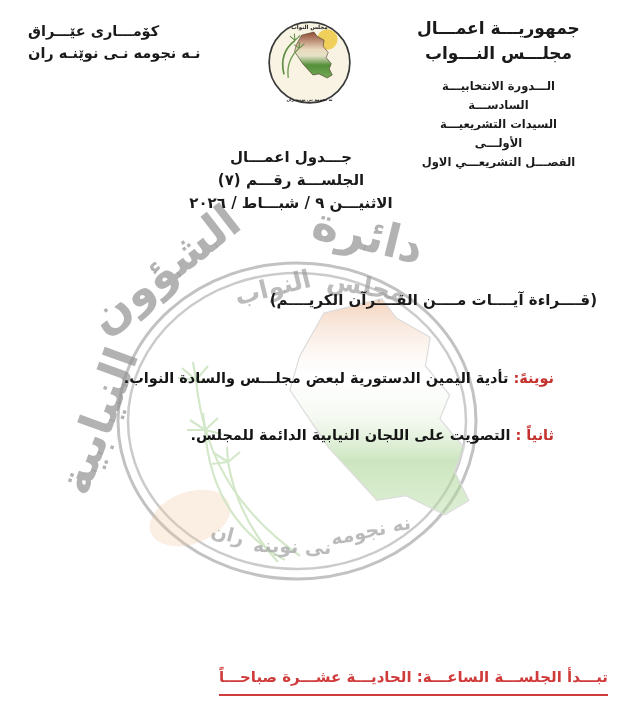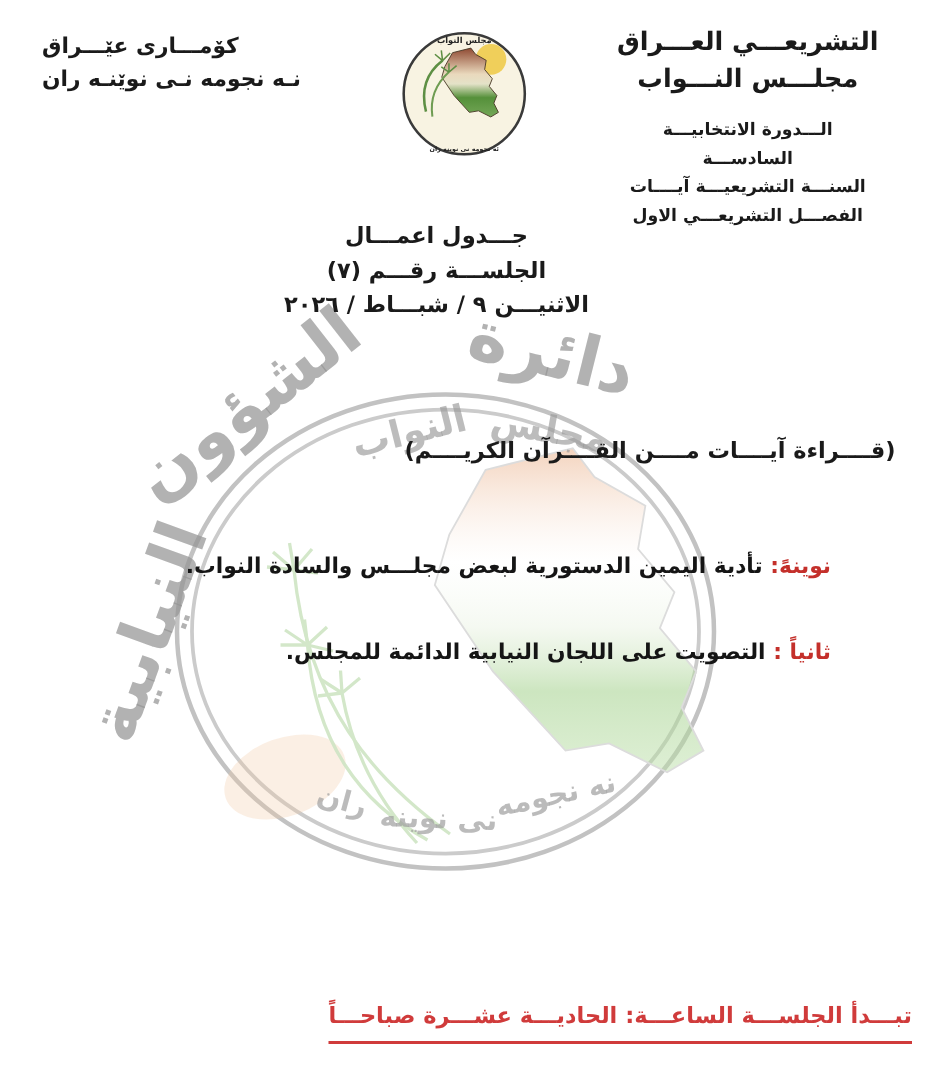--- a/index.html
+++ b/index.html
@@ -111,25 +111,25 @@
     <div class="wm-word wm-outer wm-w2">الشؤون</div>
     <div class="wm-word wm-outer wm-w3">النيابية</div>
     <div class="wm-word wm-inner wm-t1">مجلس</div>
     <div class="wm-word wm-inner wm-t2">النواب</div>
     <div class="wm-word wm-bottom wm-b1">نه نجومه</div>
     <div class="wm-word wm-bottom wm-b2">نى نوينه</div>
     <div class="wm-word wm-bottom wm-b3">ران</div>
   </div>
 
   <div class="hdr-right">
-    <div class="big">التشريعـــي العـــراق</div>
+    <div class="big">جمهوريـــة اعمـــال</div>
     <div class="big">مجلـــس النـــواب</div>
     <div class="terms">
       <div>الـــدورة الانتخابيـــة السادســـة</div>
-      <div>السنـــة التشريعيـــة آيــــات</div>
+      <div>السيدات التشريعيـــة الأولـــى</div>
       <div>الفصـــل التشريعـــي الاول</div>
     </div>
   </div>
 
   <div class="hdr-left">
     <div>كۆمـــارى عێـــراق</div>
     <div>نـه نجومه نـى نوێنـه ران</div>
   </div>
 
   <div class="emblem">

